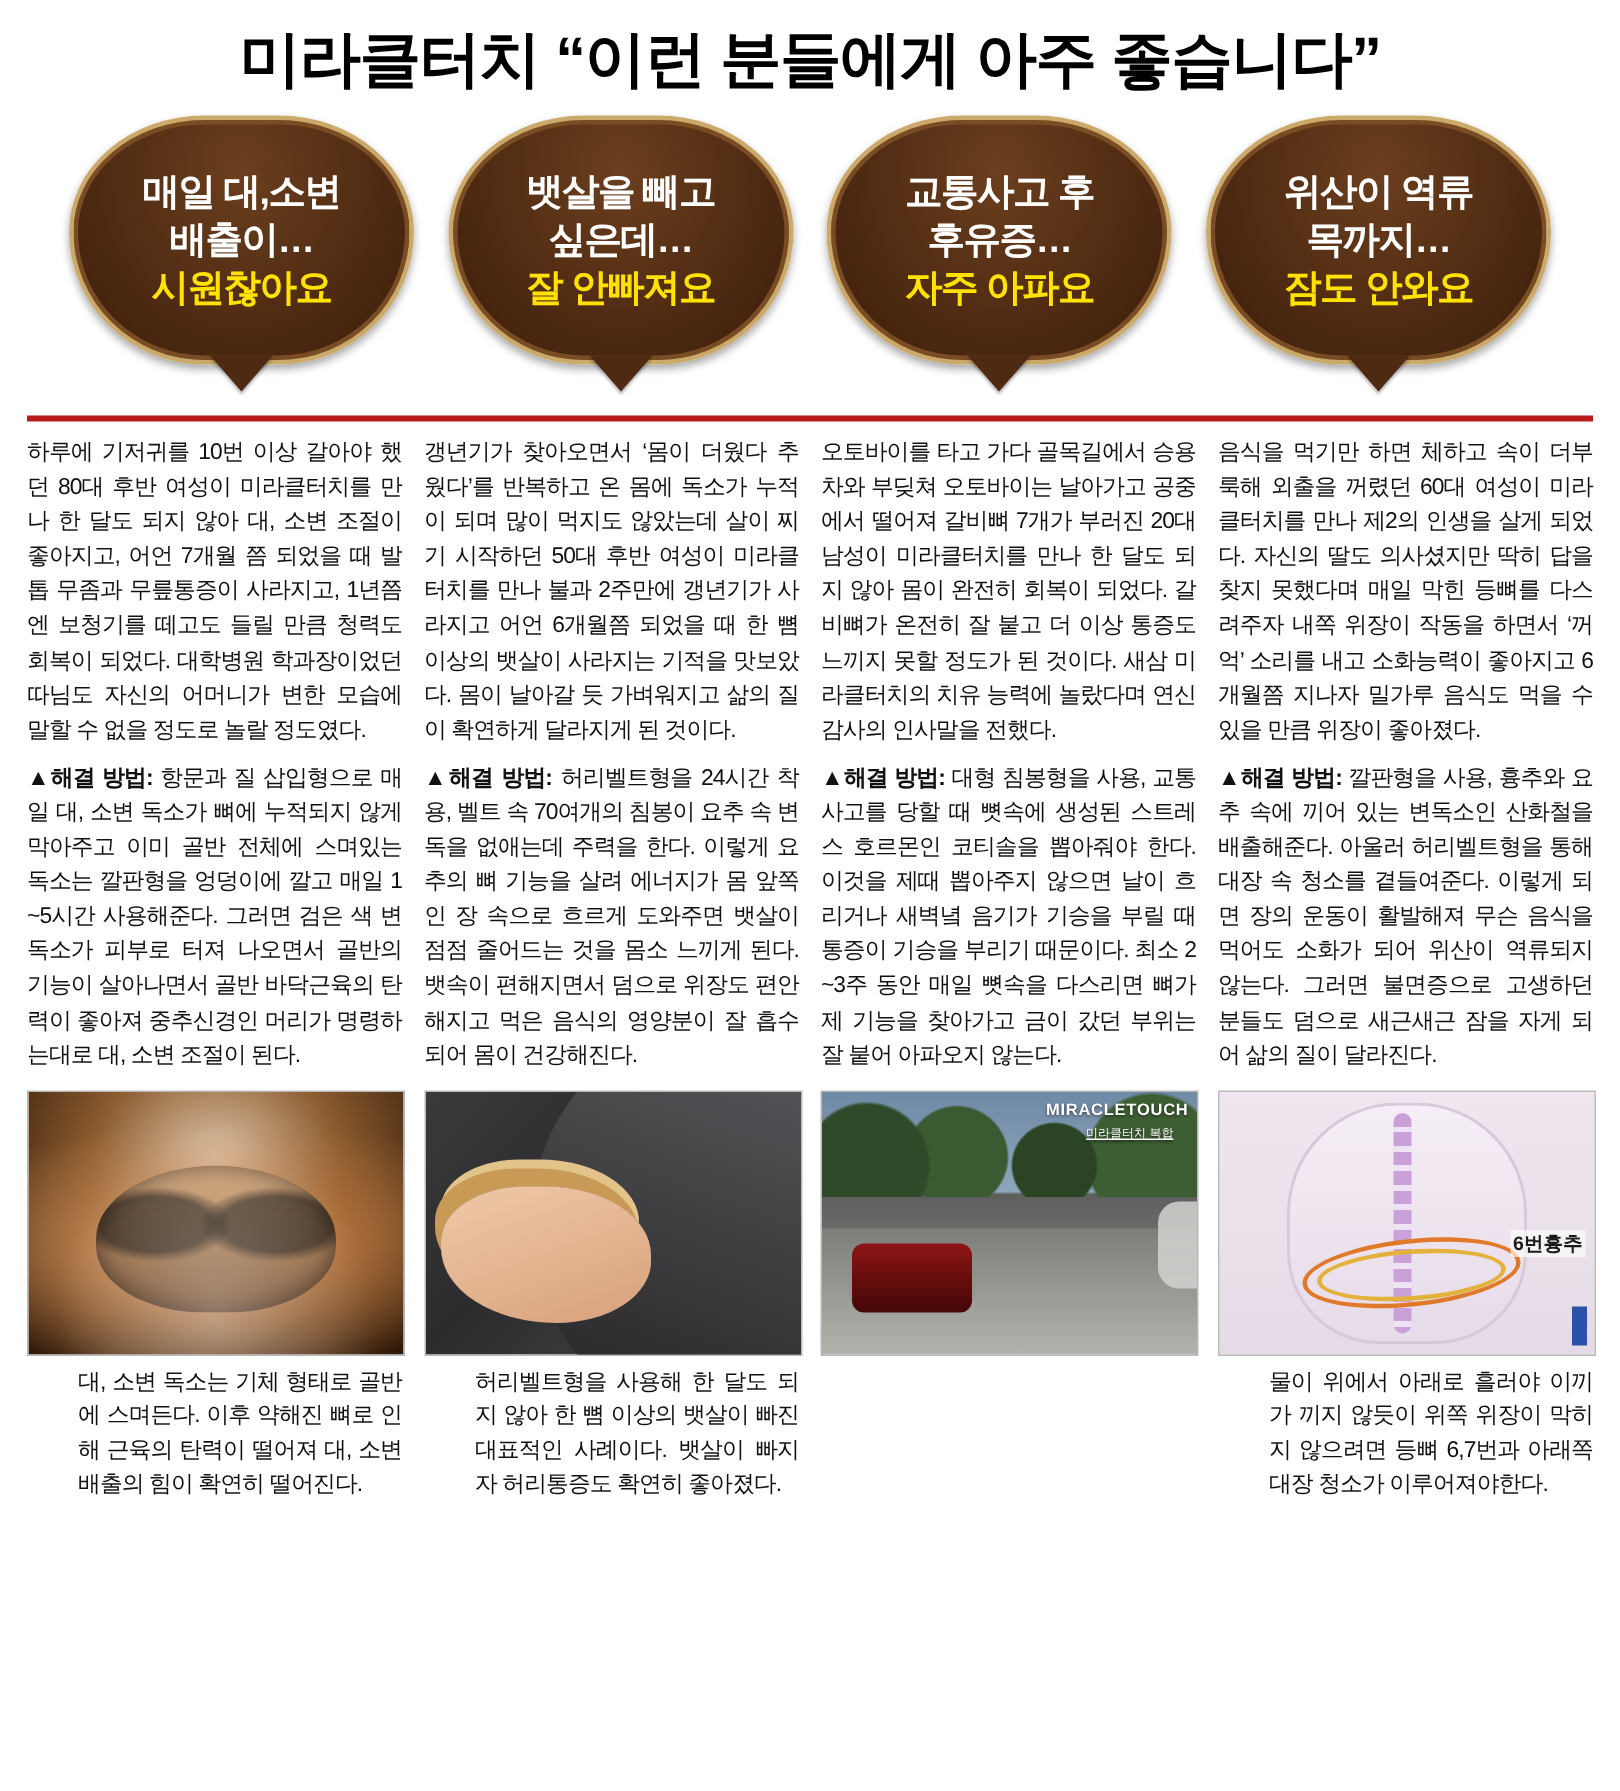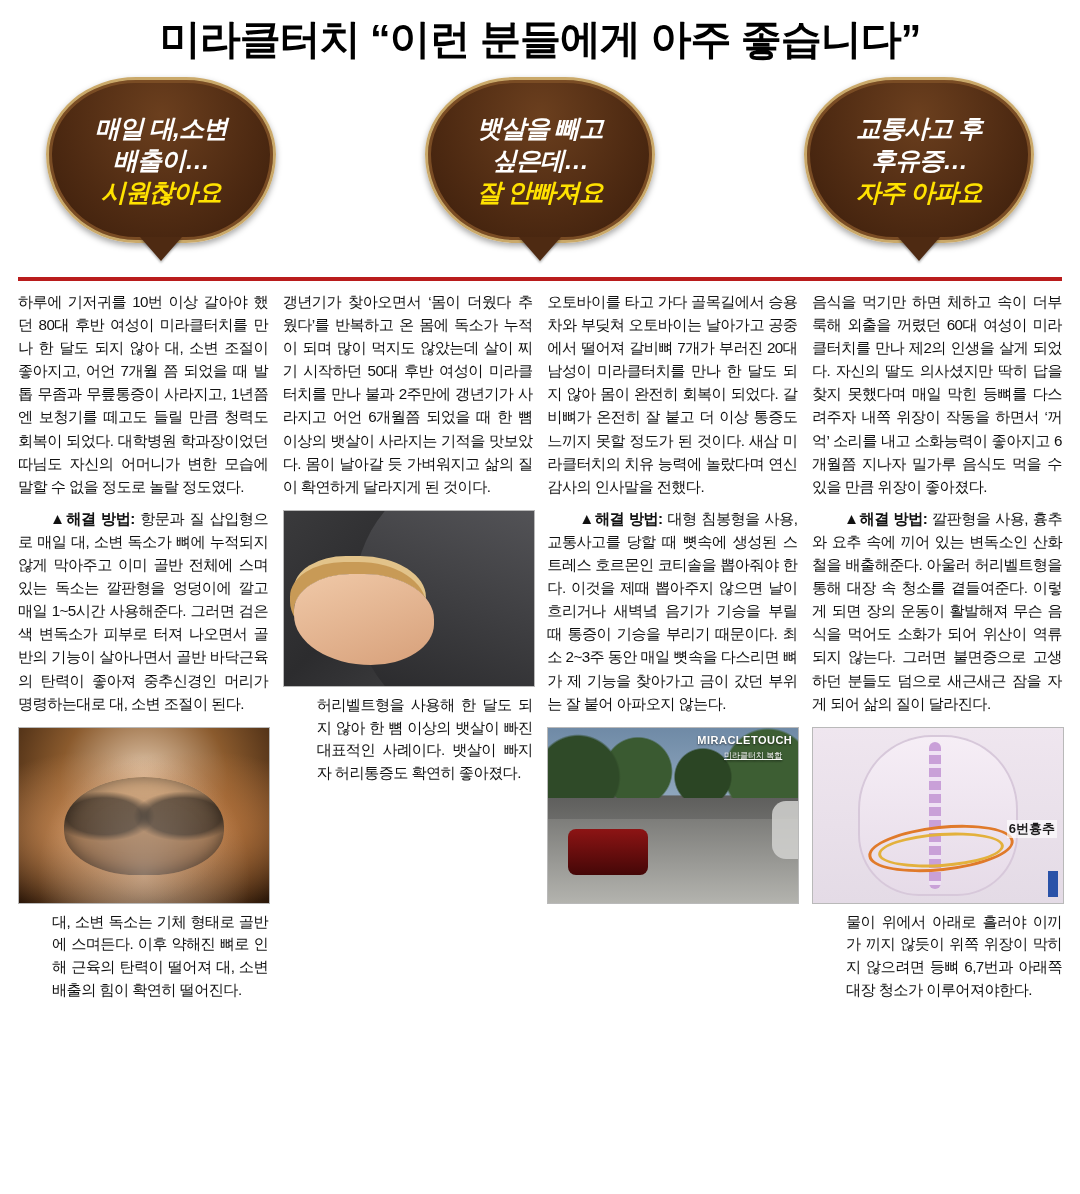--- a/index.html
+++ b/index.html
@@ -48,21 +48,20 @@
     position: relative;
     display: flex;
     flex-direction: column;
     justify-content: center;
     text-align: center;
     color: #ffffff;
     font-weight: bold;
     font-size: 25px;
     line-height: 1.28;
     letter-spacing: -1px;
-    font-style: italic;
   }
   .badge::after {
     content: "";
     position: absolute;
     bottom: -21px;
     left: 50%;
     margin-left: -21px;
     width: 0;
     height: 0;
     border-left: 21px solid transparent;
@@ -93,21 +92,20 @@
     line-height: 1.52;
     text-align: justify;
     letter-spacing: -0.6px;
     word-break: break-all;
   }
   .col .solution {
     margin-top: 9px;
   }
   .sol-label {
     font-weight: bold;
-    margin-left: 32px;
   }
   .thumb {
     margin-top: 12px;
     width: 250px;
     height: 175px;
     border: 1px solid #b9b9b9;
     overflow: hidden;
     position: relative;
   }
   .caption {
@@ -278,33 +276,39 @@
     <div class="badge">
       <span class="line">뱃살을 빼고</span>
       <span class="line">싶은데…</span>
       <span class="line yellow">잘 안빠져요</span>
     </div>
     <div class="badge">
       <span class="line">교통사고 후</span>
       <span class="line">후유증…</span>
       <span class="line yellow">자주 아파요</span>
     </div>
+    <div class="badge">
+      <span class="line">위산이 역류</span>
+      <span class="line">목까지…</span>
+      <span class="line yellow">잠도 안와요</span>
+    </div>
   </div>
 
   <div class="columns">
 
     <div class="col">
       <p>하루에 기저귀를 10번 이상 갈아야 했던 80대 후반 여성이 미라클터치를 만나 한 달도 되지 않아 대, 소변 조절이 좋아지고, 어언 7개월 쯤 되었을 때 발톱 무좀과 무릎통증이 사라지고, 1년쯤엔 보청기를 떼고도 들릴 만큼 청력도 회복이 되었다. 대학병원 학과장이었던 따님도 자신의 어머니가 변한 모습에 말할 수 없을 정도로 놀랄 정도였다.</p>
       <p class="solution"><span class="sol-label">▲해결 방법:</span> <span>항문과 질 삽입형으로 매일 대, 소변 독소가 뼈에 누적되지 않게 막아주고 이미 골반 전체에 스며있는 독소는 깔판형을 엉덩이에 깔고 매일 1~5시간 사용해준다. 그러면 검은 색 변독소가 피부로 터져 나오면서 골반의 기능이 살아나면서 골반 바닥근육의 탄력이 좋아져 중추신경인 머리가 명령하는대로 대, 소변 조절이 된다.</span></p>
       <div class="thumb img1"></div>
       <div class="caption">대, 소변 독소는 기체 형태로 골반에 스며든다. 이후 약해진 뼈로 인해 근육의 탄력이 떨어져 대, 소변 배출의 힘이 확연히 떨어진다.</div>
     </div>
 
     <div class="col">
       <p>갱년기가 찾아오면서 ‘몸이 더웠다 추웠다’를 반복하고 온 몸에 독소가 누적이 되며 많이 먹지도 않았는데 살이 찌기 시작하던 50대 후반 여성이 미라클터치를 만나 불과 2주만에 갱년기가 사라지고 어언 6개월쯤 되었을 때 한 뼘 이상의 뱃살이 사라지는 기적을 맛보았다. 몸이 날아갈 듯 가벼워지고 삶의 질이 확연하게 달라지게 된 것이다.</p>
+      <p class="solution"><span class="sol-label">▲해결 방법:</span> <span>허리벨트형을 24시간 착용, 벨트 속 70여개의 침봉이 요추 속 변독을 없애는데 주력을 한다. 이렇게 요추의 뼈 기능을 살려 에너지가 몸 앞쪽인 장 속으로 흐르게 도와주면 뱃살이 점점 줄어드는 것을 몸소 느끼게 된다. 뱃속이 편해지면서 덤으로 위장도 편안해지고 먹은 음식의 영양분이 잘 흡수되어 몸이 건강해진다.</span></p>
       <div class="thumb img2"></div>
       <div class="caption">허리벨트형을 사용해 한 달도 되지 않아 한 뼘 이상의 뱃살이 빠진 대표적인 사례이다. 뱃살이 빠지자 허리통증도 확연히 좋아졌다.</div>
     </div>
 
     <div class="col">
       <p>오토바이를 타고 가다 골목길에서 승용차와 부딪쳐 오토바이는 날아가고 공중에서 떨어져 갈비뼈 7개가 부러진 20대 남성이 미라클터치를 만나 한 달도 되지 않아 몸이 완전히 회복이 되었다. 갈비뼈가 온전히 잘 붙고 더 이상 통증도 느끼지 못할 정도가 된 것이다. 새삼 미라클터치의 치유 능력에 놀랐다며 연신 감사의 인사말을 전했다.</p>
       <p class="solution"><span class="sol-label">▲해결 방법:</span> <span>대형 침봉형을 사용, 교통사고를 당할 때 뼛속에 생성된 스트레스 호르몬인 코티솔을 뽑아줘야 한다. 이것을 제때 뽑아주지 않으면 날이 흐리거나 새벽녘 음기가 기승을 부릴 때 통증이 기승을 부리기 때문이다. 최소 2~3주 동안 매일 뼛속을 다스리면 뼈가 제 기능을 찾아가고 금이 갔던 부위는 잘 붙어 아파오지 않는다.</span></p>
       <div class="thumb img3">
         <div class="tree"></div>
         <div class="logo">MIRACLETOUCH</div>

